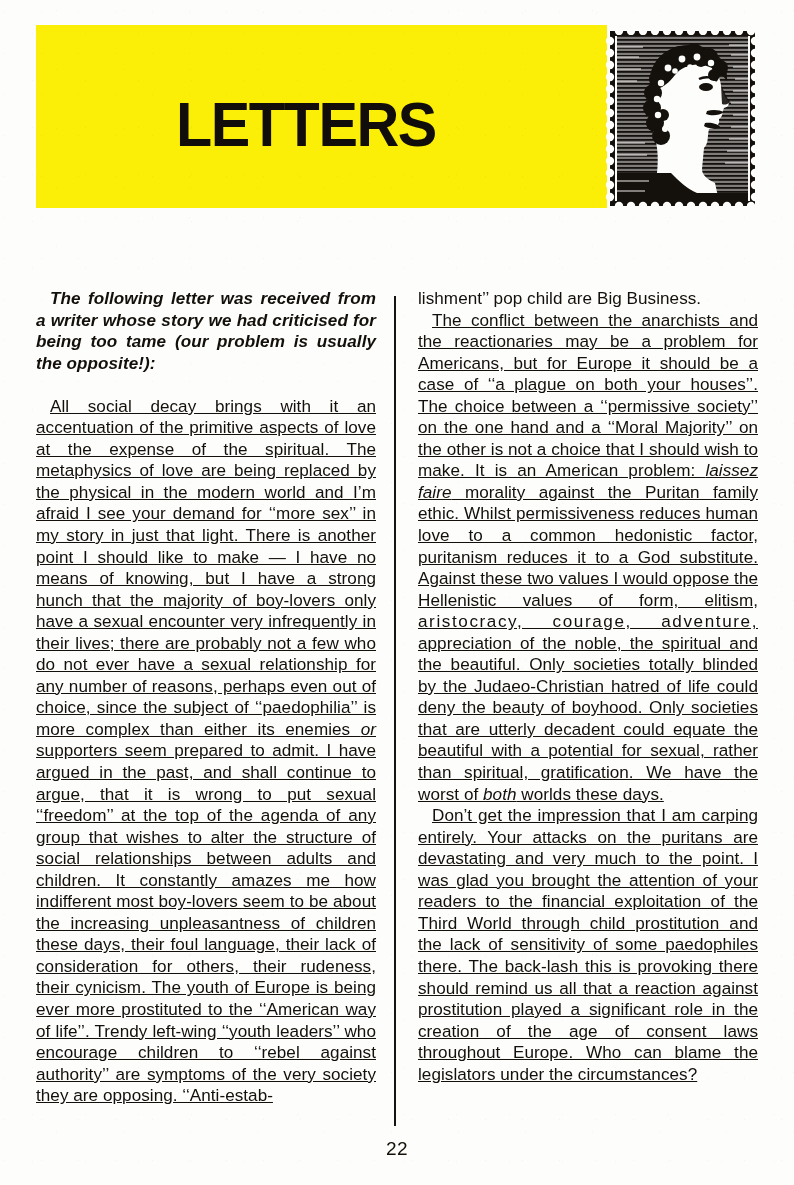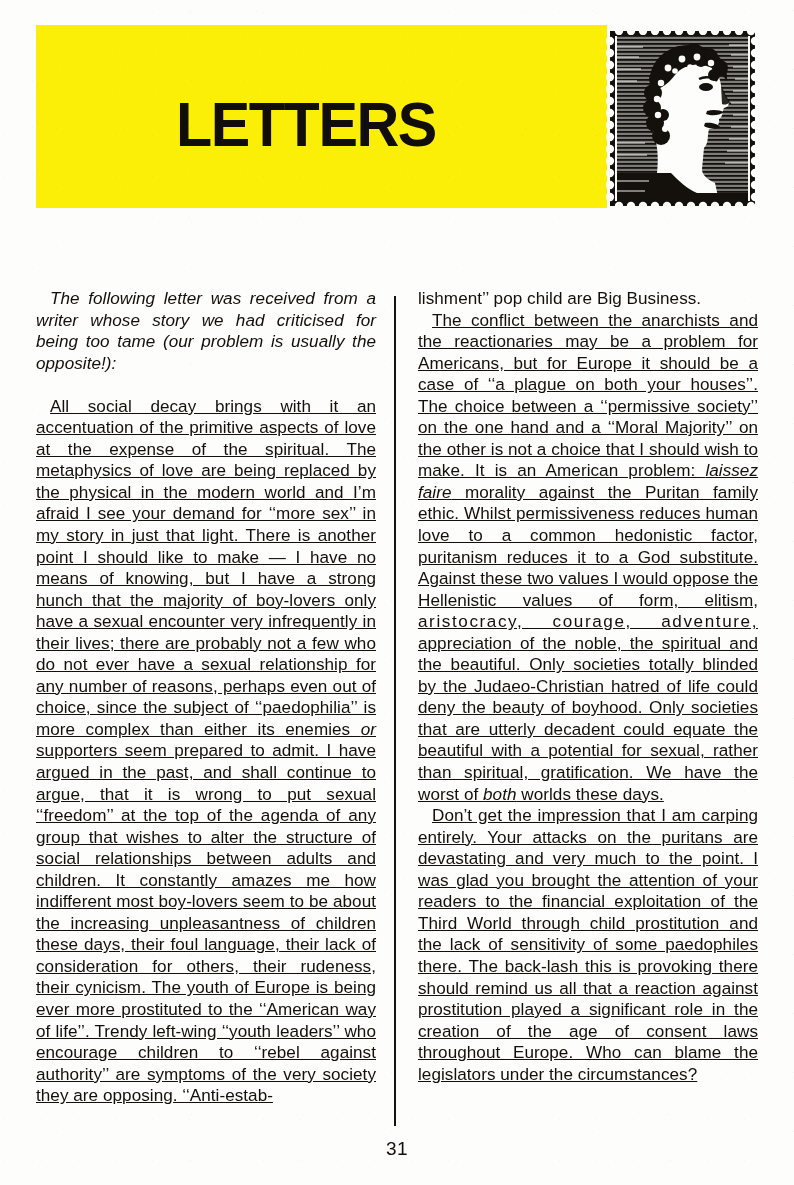--- a/index.html
+++ b/index.html
@@ -89,21 +89,21 @@
     text-align: justify;
     text-justify: inter-word;
     color: #130f0b;
     letter-spacing: 0.05px;
     -webkit-hyphens: none;
     hyphens: none;
   }
   p.indent { text-indent: 14px; text-decoration: underline; }
   p.intro {
     font-style: italic;
-    font-weight: 400;
+    font-weight: 700;
     text-indent: 14px;
   }
   p.spacer-after { margin-bottom: 21.5px; }
 
   i, em { font-style: italic; }
 
   
   .track-wide { letter-spacing: 1.6px; }
 
   
@@ -322,15 +322,15 @@
 
   <div class="col col-right">
     <p class="para"><span>lishment’’ pop child are Big Business.</span></p>
 
     <p class="para indent"><span>The conflict between the anarchists and the reactionaries may be a problem for Americans, but for Europe it should be a case of ‘‘a plague on both your houses’’. The choice between a ‘‘permissive society’’ on the one hand and a ‘‘Moral Majority’’ on the other is not a choice that I should wish to make. It is an American problem: </span><em>laissez faire</em><span> morality against the Puritan family ethic. Whilst permissiveness reduces human love to a common hedonistic factor, puritanism reduces it to a God substitute. Against these two values I would oppose the Hellenistic values of form, elitism, </span><span class="track-wide">aristocracy, courage, adventure,</span><span> appreciation of the noble, the spiritual and the beautiful. Only societies totally blinded by the Judaeo-Christian hatred of life could deny the beauty of boyhood. Only societies that are utterly decadent could equate the beautiful with a potential for sexual, rather than spiritual, gratification. We have the worst of </span><em>both</em><span> worlds these days.</span></p>
 
     <p class="para indent">Don’t get the impression that I am carping entirely. Your attacks on the puritans are devastating and very much to the point. I was glad you brought the attention of your readers to the financial exploitation of the Third World through child prostitution and the lack of sensitivity of some paedophiles there. The back-lash this is provoking there should remind us all that a reaction against prostitution played a significant role in the creation of the age of consent laws throughout Europe. Who can blame the legislators under the circumstances?</p>
   </div>
 </div>
 
-<div class="folio">31</div>
+<div class="folio">22</div>
 
 <div class="grain"></div>
 
 </body></html>

